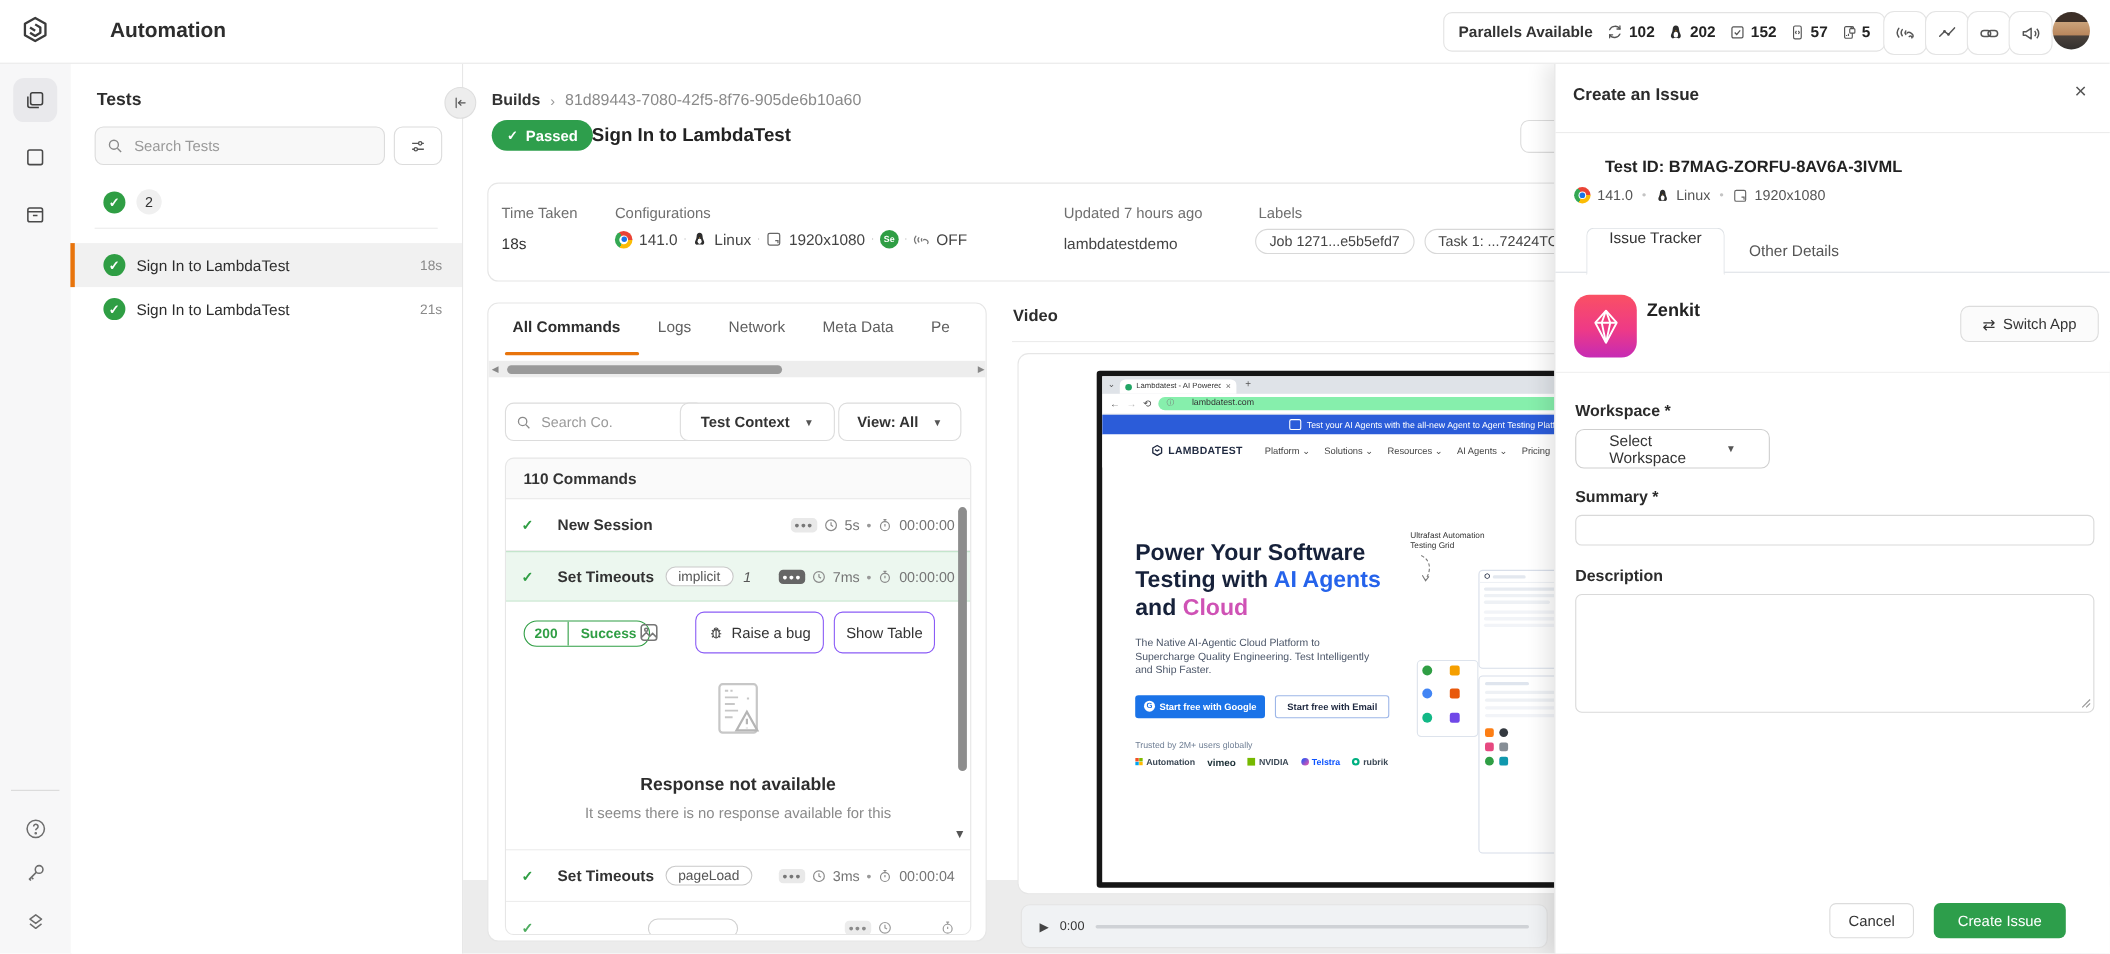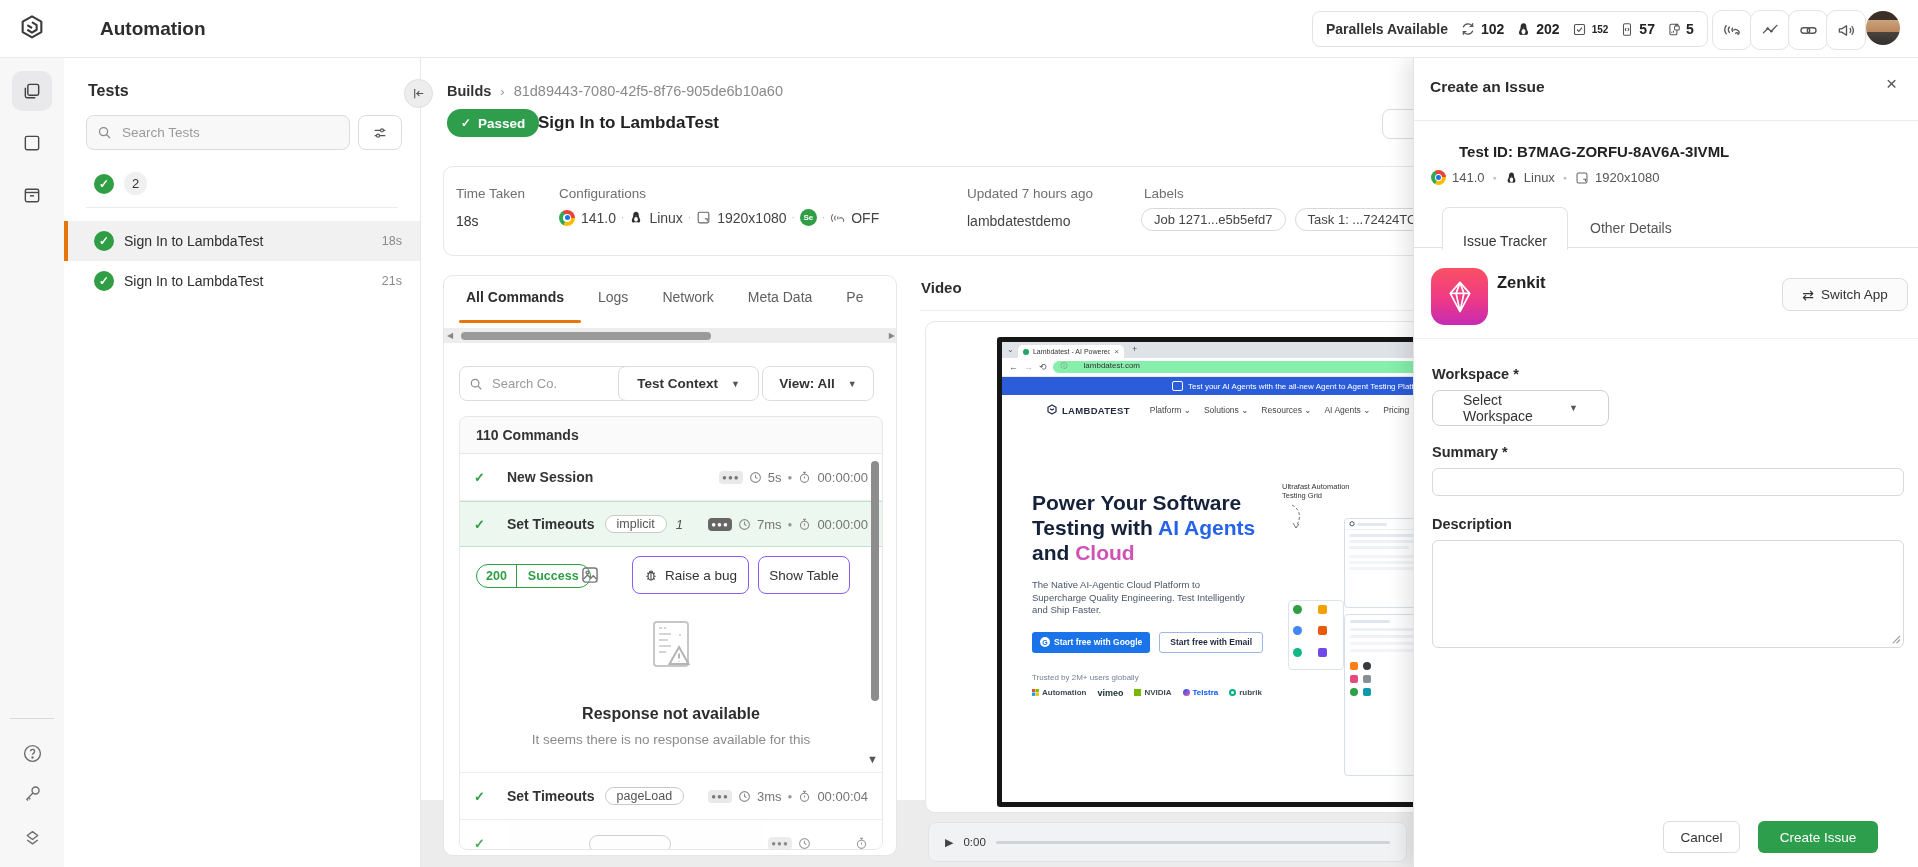--- a/index.html
+++ b/index.html
@@ -85,21 +85,21 @@
         </span>
       <b style="font-size:14px;color:#222">202</b>
     </span>
     <span class="flex" style="gap:5px">
       <span class="ic">
         <svg width="15" height="15" viewBox="0 0 24 24" fill="none" stroke="#555" stroke-width="1.8">
             <rect x="4" y="4" width="16" height="16" rx="2"></rect>
             <path d="M8 12l3 3 5-6"></path>
           </svg>
         </span>
-      <b style="font-size:10px;color:#222">152</b>
+      <b style="font-size:14px;color:#222">152</b>
     </span>
     <span class="flex" style="gap:5px">
       <span class="ic">
         <svg width="14" height="15" viewBox="0 0 24 24" fill="none" stroke="#555" stroke-width="1.8">
             <rect x="6" y="2" width="12" height="20" rx="2.5"></rect>
             <path d="M10.5 9.5L9 12l1.5 2.5M13.5 9.5L15 12l-1.5 2.5"></path>
           </svg>
         </span>
       <b style="font-size:14px;color:#222">57</b>
     </span>
@@ -702,21 +702,21 @@
     <span class="ic">
       <svg width="14" height="14" viewBox="0 0 24 24" fill="none" stroke="#666" stroke-width="1.8">
           <rect x="3.5" y="3.5" width="17" height="17" rx="2.5"></rect>
           <path d="M14 14h4v4"></path>
         </svg>
       </span>
     <span style="margin-left:6px;font-size:13px;color:#555">1920x1080</span>
   </div>
 
   <div class="abs" style="left:0;top:190px;width:505px;border-top:1px solid #dee2e6"></div>
-  <div class="abs" style="left:28px;top:150px;height:41px;padding:0 20px;background:#fff;border:1px solid #dee2e6;border-bottom:1px solid #fff;border-radius:7px 7px 0 0;display:flex;align-items:flex-end;font-size:14px;color:#333;z-index:2;cursor:pointer">
+  <div class="abs" style="left:28px;top:150px;height:41px;padding:0 20px;background:#fff;border:1px solid #dee2e6;border-bottom:1px solid #fff;border-radius:7px 7px 0 0;display:flex;align-items:flex-start;font-size:14px;color:#333;z-index:2;cursor:pointer">
     <span>Issue Tracker</span>
   </div>
   <div class="abs" style="left:160px;top:150px;height:41px;padding:0 16px;display:flex;align-items:center;font-size:14px;color:#555;cursor:pointer">
     <span>Other Details</span>
   </div>
 
   <div class="abs" style="left:17px;top:211px;width:57px;height:57px;border-radius:14px;background:linear-gradient(180deg,#fa5064 0%,#ee3a86 55%,#c62bb4 100%);display:flex;align-items:center;justify-content:center">
     <svg width="30" height="34" viewBox="0 0 24 28" fill="none" stroke="#fff" stroke-width="1.4" stroke-linejoin="round">
       <path d="M12 2l8 9-8 15-8-15z"></path>
         <path d="M4 11h16"></path>

